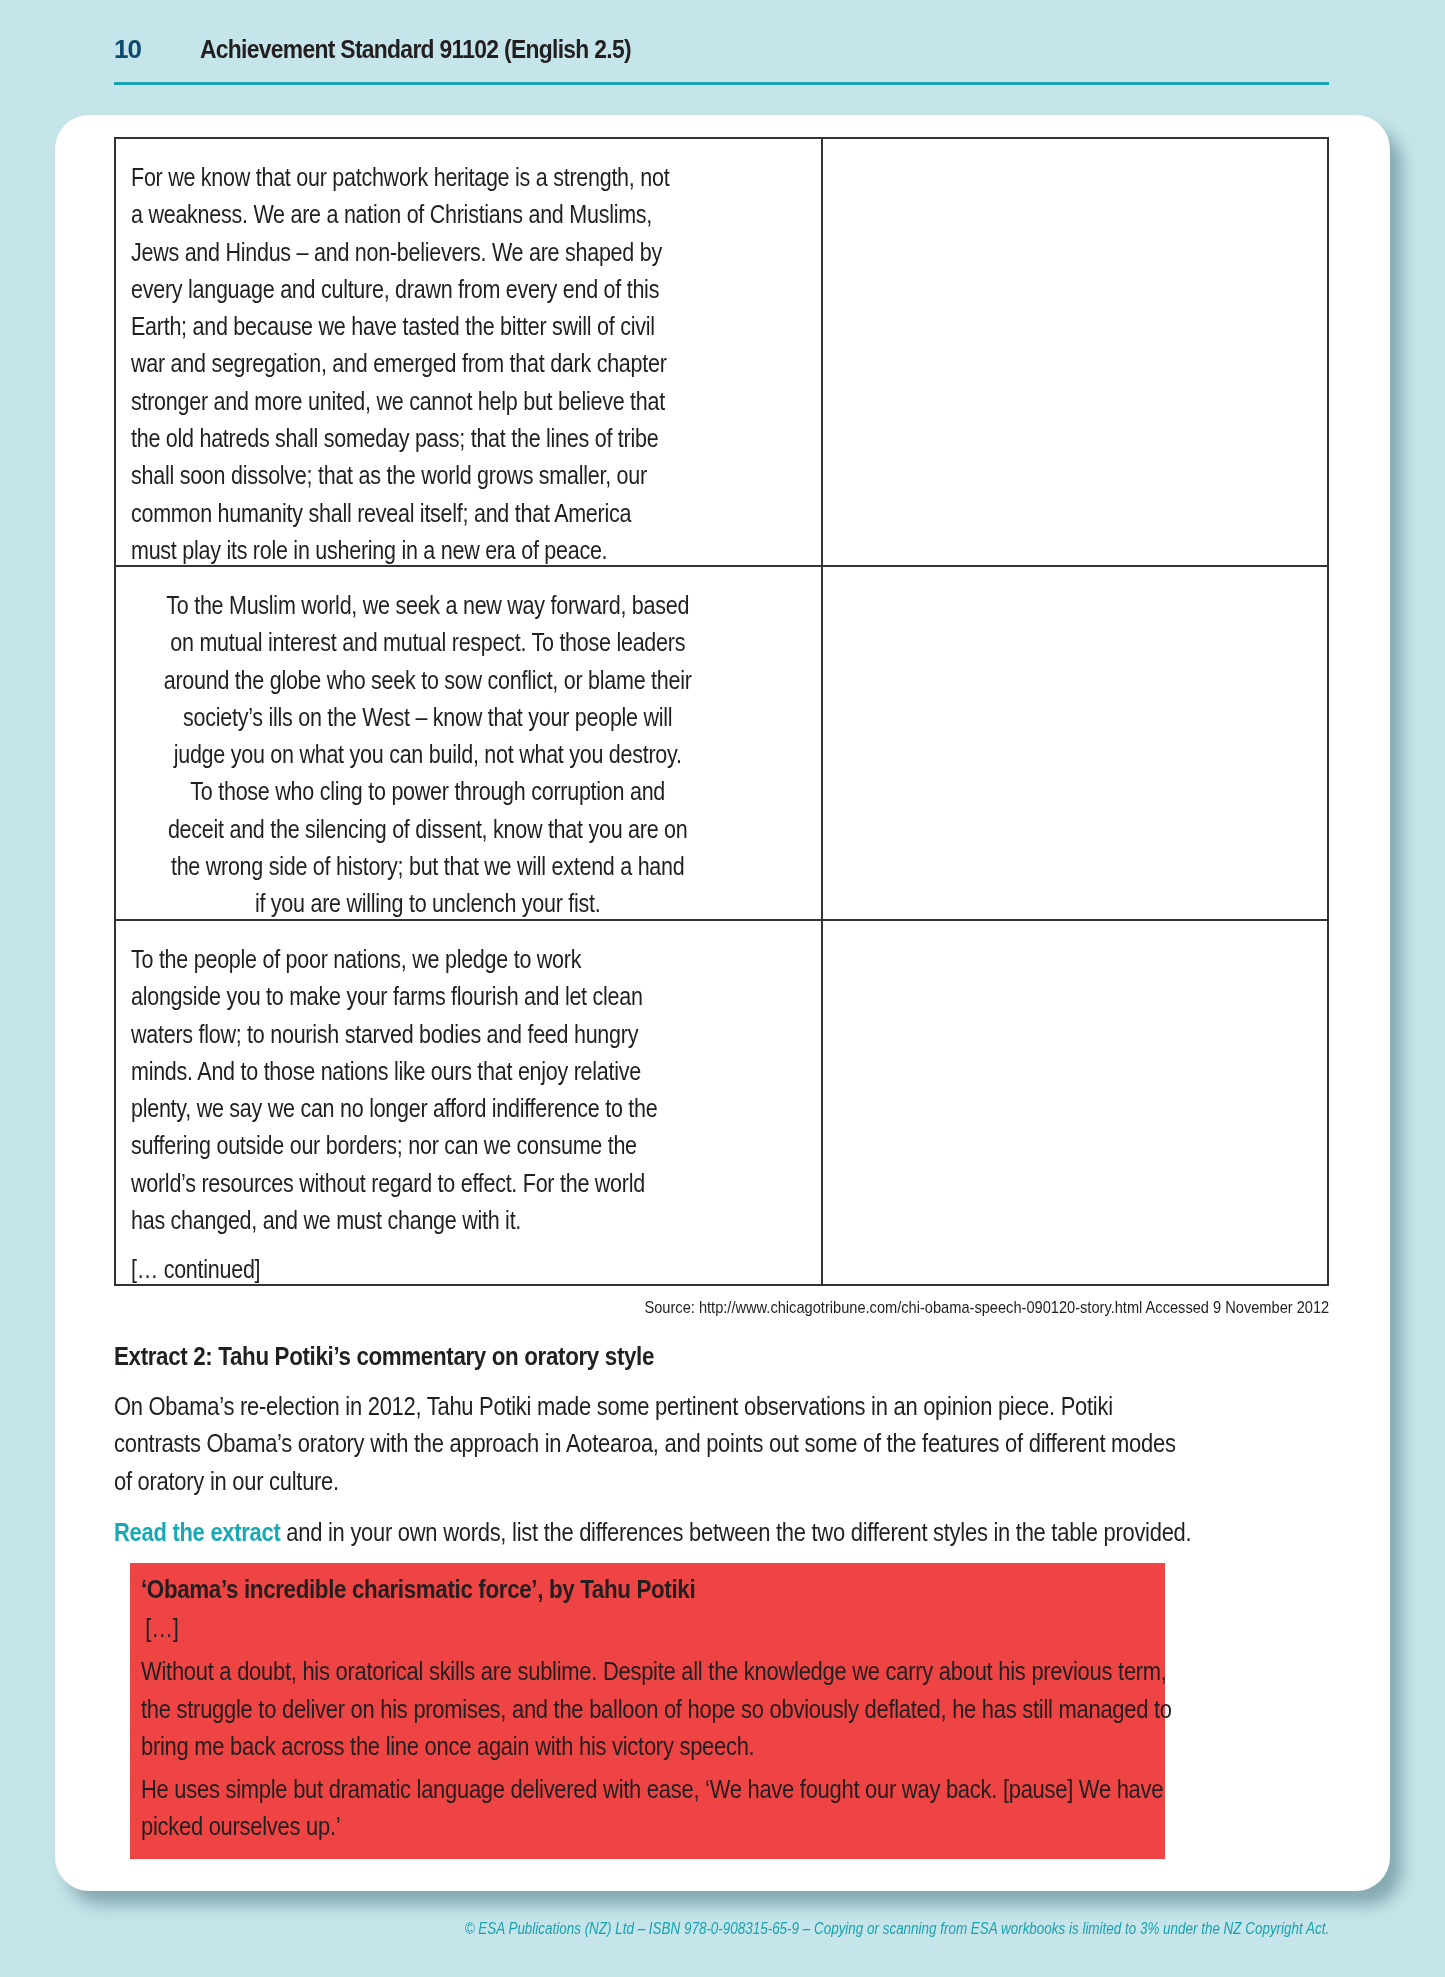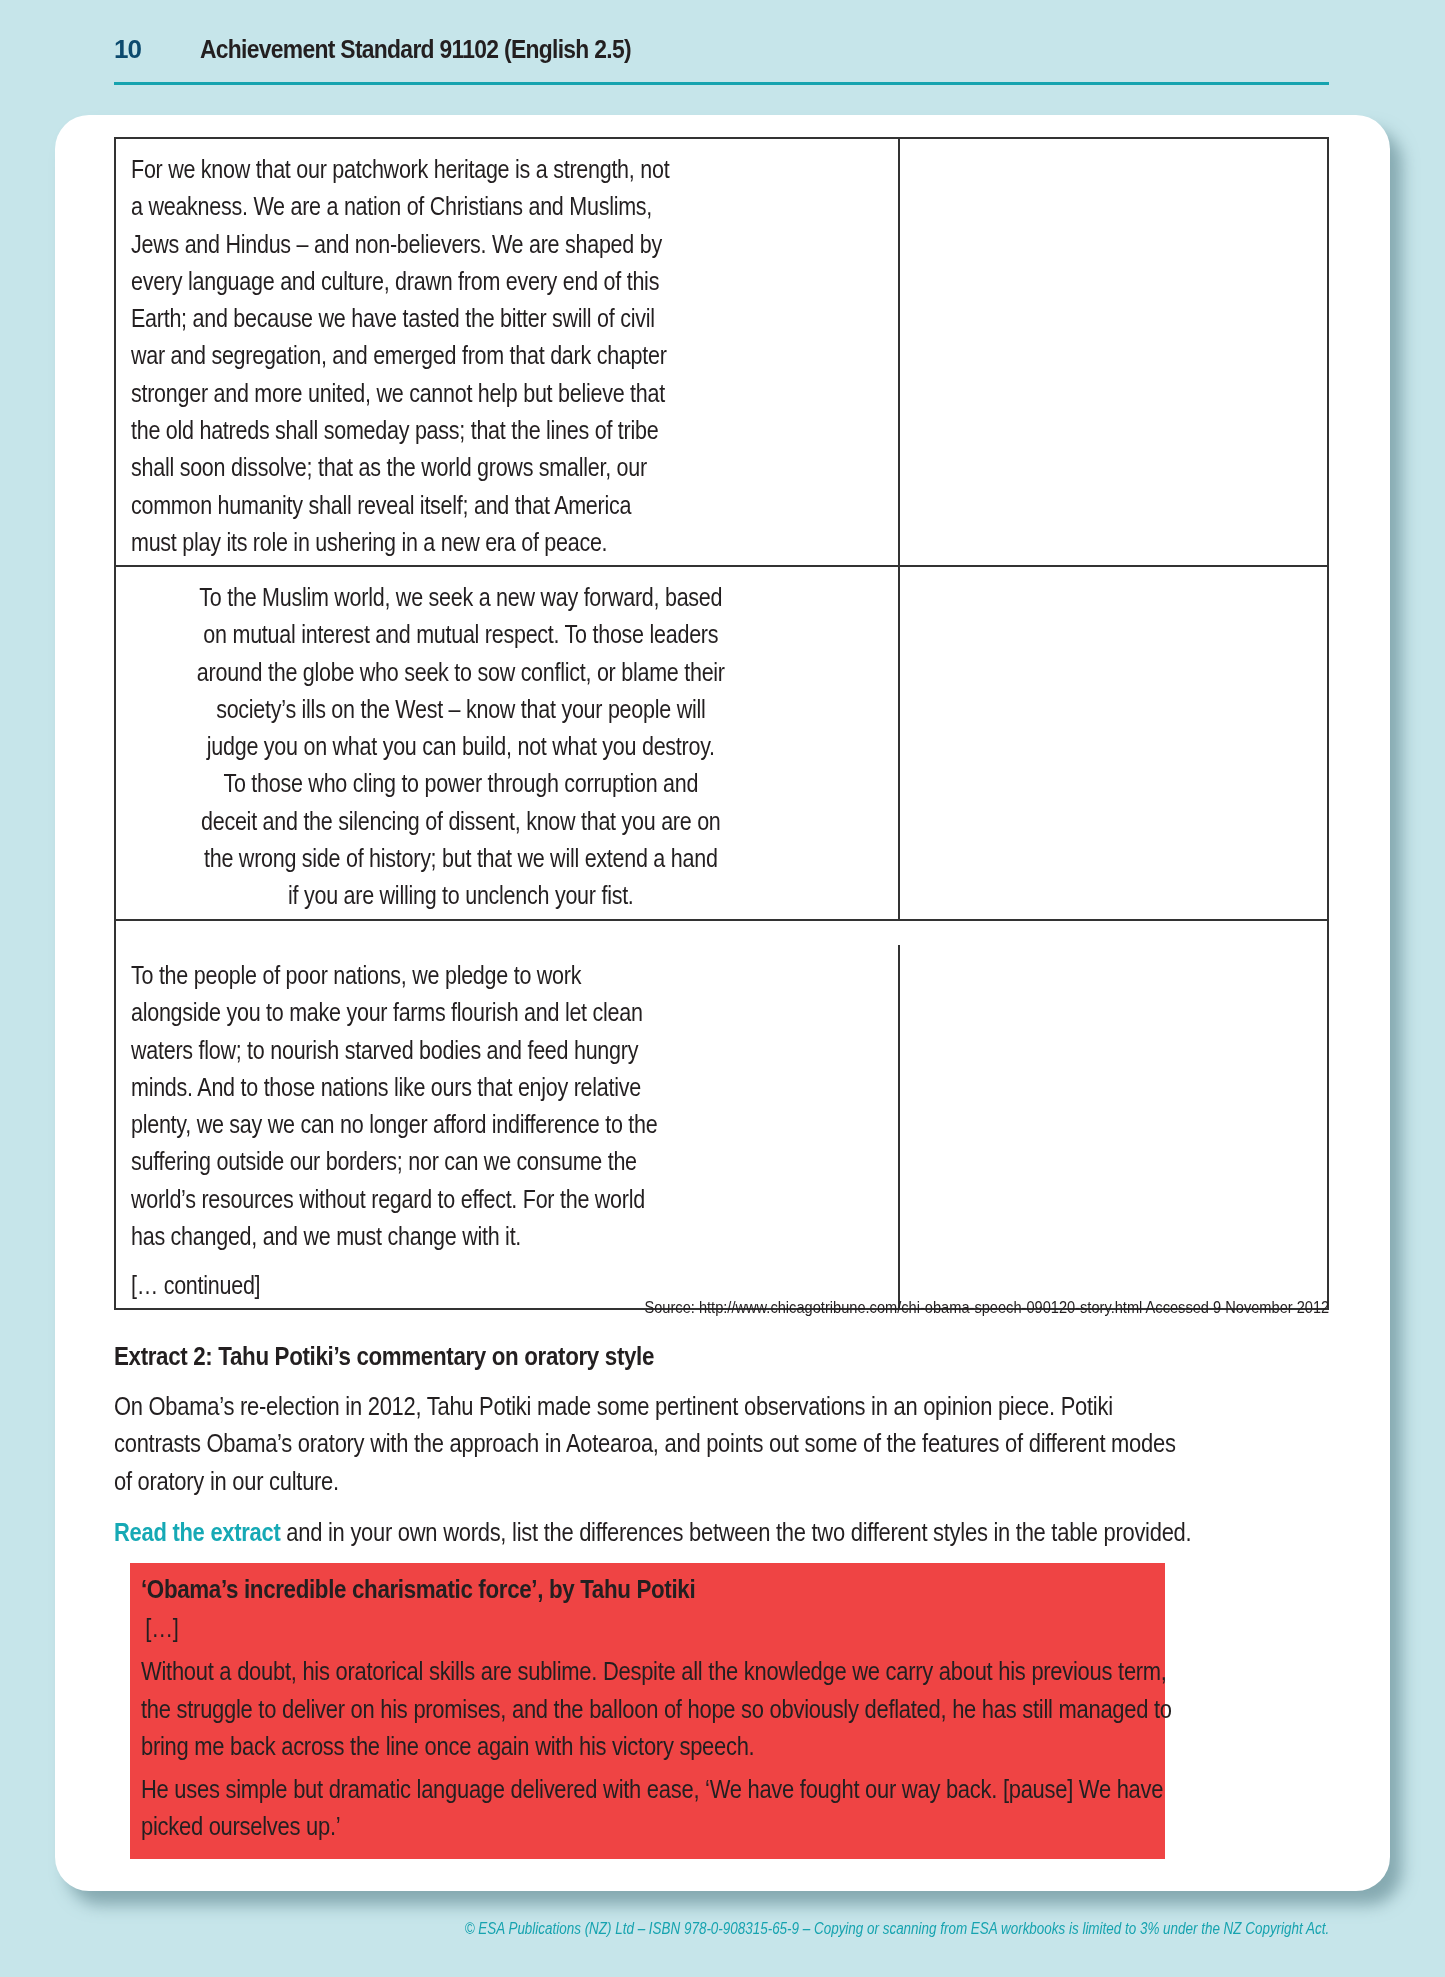--- a/index.html
+++ b/index.html
@@ -42,23 +42,23 @@
     border: 2px solid #333;
     box-sizing: border-box;
   }
   .row {
     display: flex;
     border-bottom: 2px solid #333;
     box-sizing: border-box;
   }
   .row:last-child { border-bottom: none; }
   .cell-text {
-    width: 784px; box-sizing: border-box;
+    width: 707px; box-sizing: border-box;
     border-right: 2px solid #333;
-    padding: 12px 0 10px 15px;
+    padding: 20px 0 10px 15px;
   }
   .cell-blank { flex: 1; }
   .line {
     font-size: 25px; line-height: 37.3px; height: 37.3px;
     white-space: nowrap;
     letter-spacing: -0.3px;
     transform: scaleX(0.86); transform-origin: left center;
   }
   .line.gap-top { margin-top: 12px; }
   .source {
@@ -136,21 +136,21 @@
       <div class="line">society’s ills on the West – know that your people will</div>
       <div class="line">judge you on what you can build, not what you destroy.</div>
       <div class="line">To those who cling to power through corruption and</div>
       <div class="line">deceit and the silencing of dissent, know that you are on</div>
       <div class="line">the wrong side of history; but that we will extend a hand</div>
       <div class="line">if you are willing to unclench your fist.</div>
     </div>
     <div class="cell-blank"></div>
   </div>
 
-  <div class="row" style="height:363px;margin-top:24px;">
+  <div class="row" style="height:363px;">
     <div class="cell-text">
       <div class="line">To the people of poor nations, we pledge to work</div>
       <div class="line">alongside you to make your farms flourish and let clean</div>
       <div class="line">waters flow; to nourish starved bodies and feed hungry</div>
       <div class="line">minds. And to those nations like ours that enjoy relative</div>
       <div class="line">plenty, we say we can no longer afford indifference to the</div>
       <div class="line">suffering outside our borders; nor can we consume the</div>
       <div class="line">world’s resources without regard to effect. For the world</div>
       <div class="line">has changed, and we must change with it.</div>
       <div class="line gap-top">[… continued]</div>

